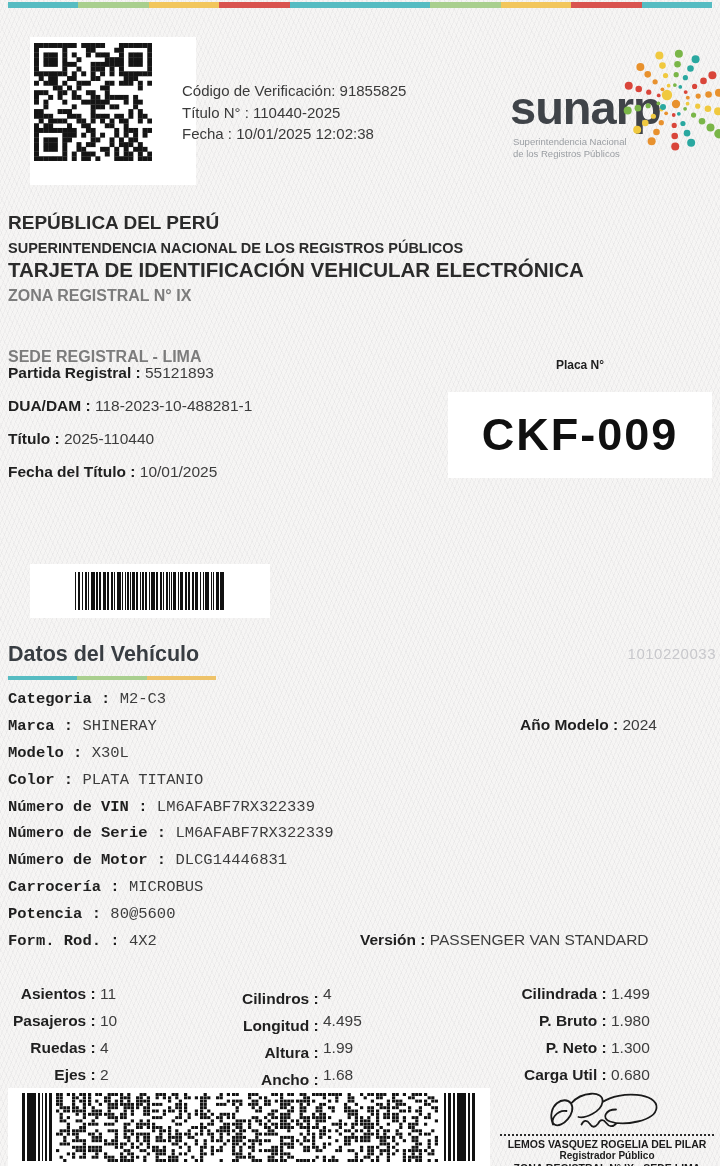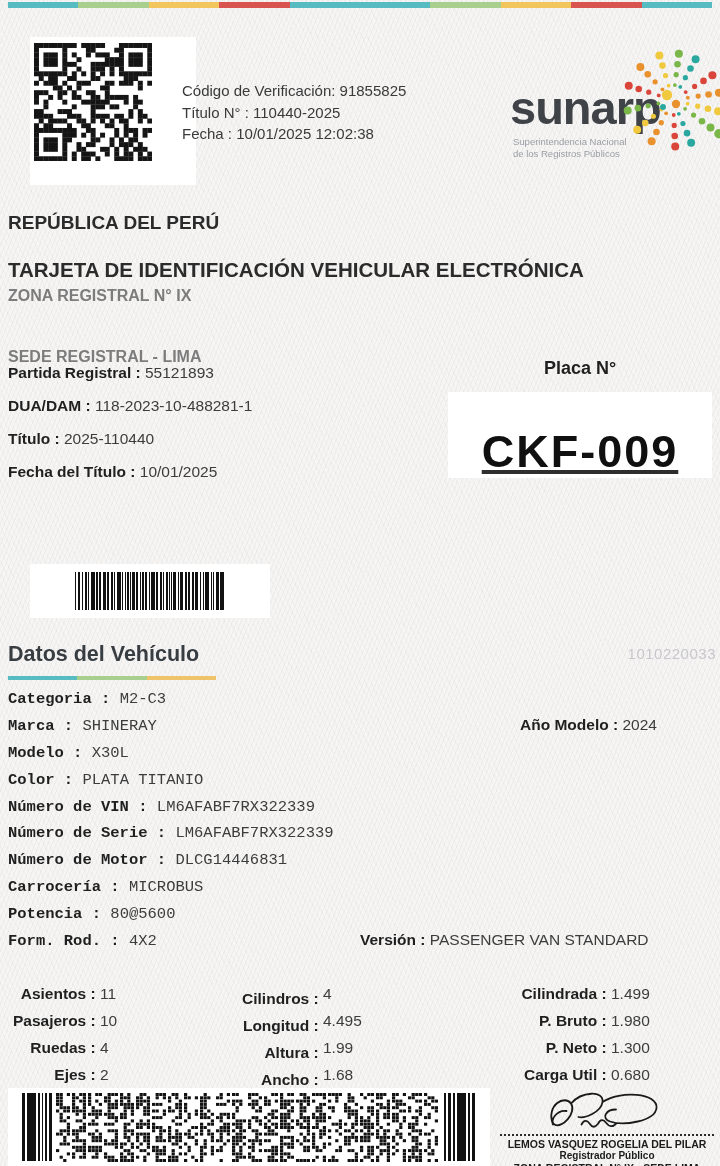--- a/index.html
+++ b/index.html
@@ -33,22 +33,22 @@
   #h4{top:287px;font-size:16px;color:#7c7c7c;}
   #h5{top:310px;font-size:16px;color:#7c7c7c;margin-top:38px;}
   
   .prow{display:flex;align-items:center;font-size:15.5px;}
   .lbl{font-weight:bold;color:#1f1f1f;white-space:pre;}
   .lbl::after{content:" : ";white-space:pre;}
   .val{color:#3c3c3c;white-space:pre;}
   #reg-rows{left:8px;top:356px;}
   #reg-rows .prow{height:33px;}
   
-  #plate-label{left:448px;top:358px;width:264px;text-align:center;font-weight:bold;font-size:18px;color:#1f1f1f;}
-  #plate-box{left:448px;top:392px;width:264px;height:86px;background:#fff;display:flex;align-items:flex-end;justify-content:center;text-decoration:underline;}
+  #plate-label{left:448px;top:358px;width:264px;text-align:center;font-weight:bold;font-size:12px;color:#1f1f1f;}
+  #plate-box{left:448px;top:392px;width:264px;height:86px;background:#fff;display:flex;align-items:center;justify-content:center;}
   #plate-box span{font-size:45px;font-weight:bold;color:#101010;letter-spacing:2px;}
   
   #bc1-box{left:30px;top:564px;width:240px;height:54px;background:#fff;}
   #bc1-box svg{position:absolute;left:45px;top:8px;}
   
   #section-title{left:8px;top:642px;font-size:21.5px;font-weight:bold;color:#383d42;}
   #watermark{top:645px;right:4px;font-size:15px;color:#c8c8cc;letter-spacing:0.5px;}
   #section-underline{left:8px;top:676px;width:208px;height:4px;display:flex;}
   #section-underline div{flex:1;height:100%;}
   
@@ -491,20 +491,21 @@
       <circle cx="48.38890503119055" cy="73.39350907062753" r="1.9" fill="#7ab648"></circle>
       <circle cx="38.161138553023946" cy="75.76896542006679" r="2.5999999999999996" fill="#7ab648"></circle>
       <circle cx="27.93337207485733" cy="78.14442176950607" r="3.3" fill="#7ab648"></circle>
       <circle cx="17.705605596690717" cy="80.51987811894533" r="3.9999999999999996" fill="#7ab648"></circle>
       <circle cx="57" cy="65" r="5.2" fill="#f0c93f"></circle>
       <circle cx="66" cy="74" r="4.2" fill="#e8912d"></circle>
       <circle cx="53" cy="77" r="3" fill="#2aa8a0"></circle>
     </svg>
 
   <div id="h1" class="abs hline">REPÚBLICA DEL PERÚ</div>
+  <div id="h2" class="abs hline">SUPERINTENDENCIA NACIONAL DE LOS REGISTROS PÚBLICOS</div>
   <div id="h3" class="abs hline">TARJETA DE IDENTIFICACIÓN VEHICULAR ELECTRÓNICA</div>
   <div id="h4" class="abs hline">ZONA REGISTRAL N° IX</div>
   <div id="h5" class="abs hline">SEDE REGISTRAL - LIMA</div>
 
   <div id="reg-rows" class="abs">
   <div class="prow">
     <span class="lbl">Partida Registral</span>
     <span class="val">55121893</span>
   </div>
 

